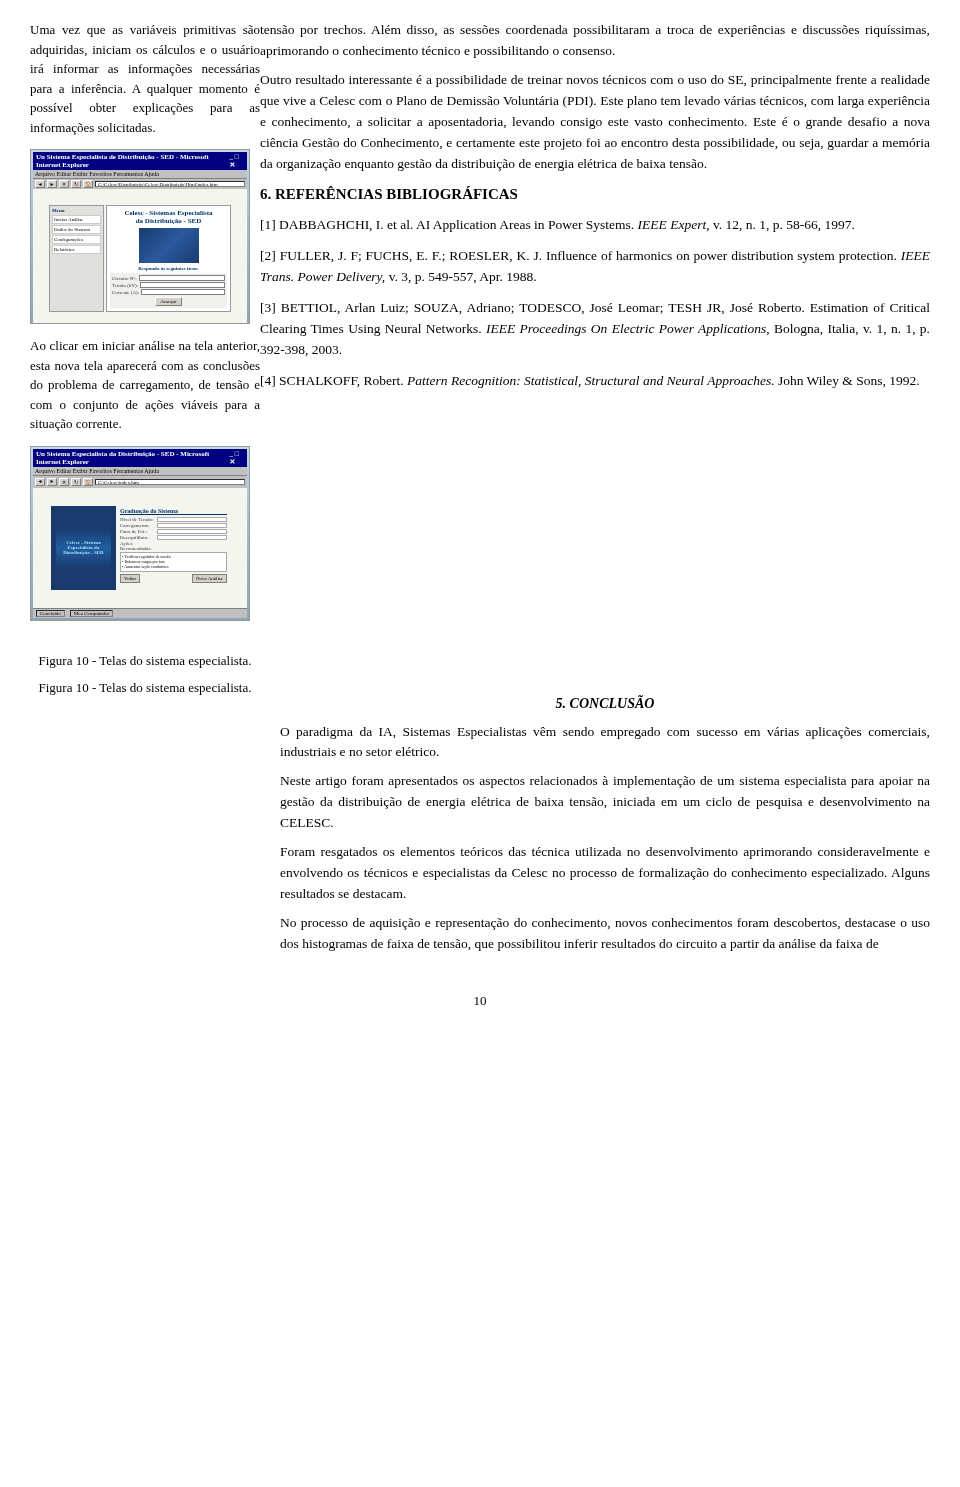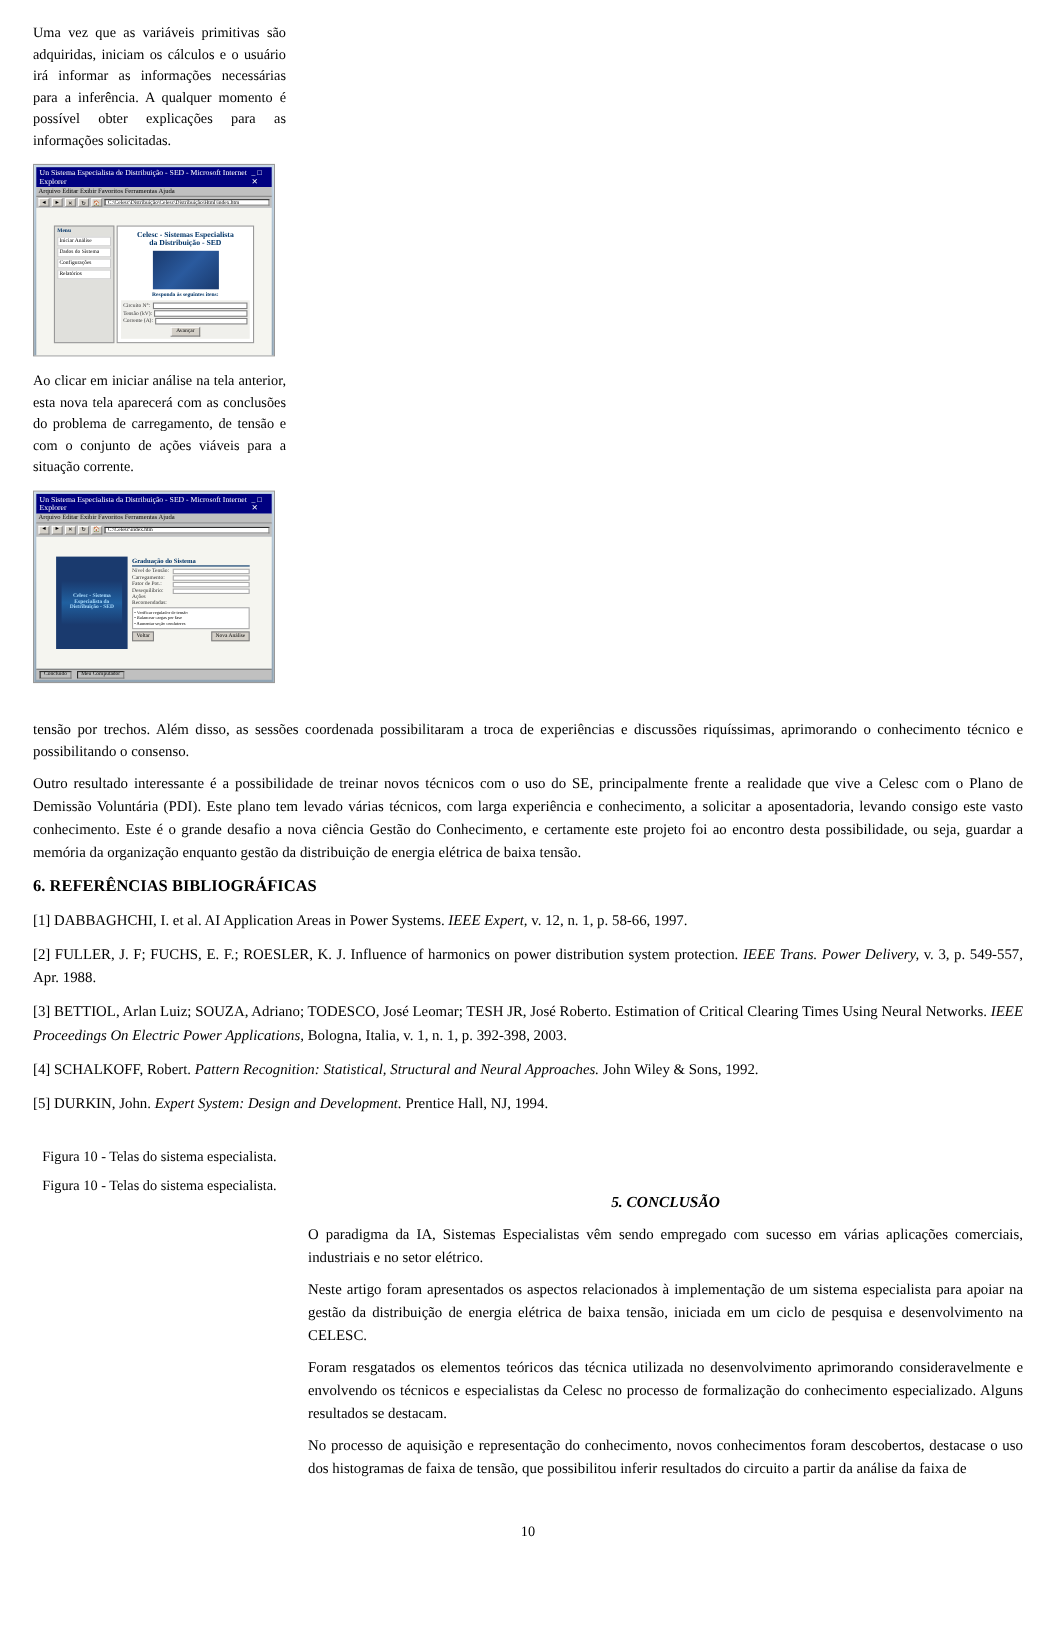--- a/index.html
+++ b/index.html
@@ -11,23 +11,21 @@
       width: 960px;
       min-height: 1487px;
       font-family: "Times New Roman", Times, serif;
       font-size: 14px;
       color: #000;
       background: #fff;
       padding: 20px 30px;
     }
     .page-layout {
       display: flex;
-      gap: 20px;
       width: 100%;
-      flex-direction: column;
     }
     .left-column {
       width: 230px;
       flex-shrink: 0;
     }
     .right-column {
       flex: 1;
     }
     .left-text-block {
       font-size: 13px;
@@ -56,20 +54,21 @@
       padding: 2px;
     }
     .ss-titlebar {
       background: #000080;
       color: #fff;
       font-size: 7px;
       padding: 1px 3px;
       display: flex;
       justify-content: space-between;
       align-items: center;
+      font-weight: bold;
     }
     .ss-menubar {
       background: #c0c0c0;
       font-size: 6px;
       padding: 1px 2px;
       border-bottom: 1px solid #808080;
     }
     .ss-toolbar {
       background: #c0c0c0;
       height: 12px;
@@ -400,23 +399,20 @@
       </p>
       <p class="ref-entry">
         [2] FULLER, J. F; FUCHS, E. F.; ROESLER, K. J. Influence of harmonics on power distribution system protection. <em>IEEE Trans. Power Delivery,</em> v. 3, p. 549-557, Apr. 1988.
       </p>
       <p class="ref-entry">
         [3] BETTIOL, Arlan Luiz; SOUZA, Adriano; TODESCO, José Leomar; TESH JR, José Roberto. Estimation of Critical Clearing Times Using Neural Networks. <em>IEEE Proceedings On Electric Power Applications,</em> Bologna, Italia, v. 1, n. 1, p. 392-398, 2003.
       </p>
       <p class="ref-entry">
         [4] SCHALKOFF, Robert. <em>Pattern Recognition: Statistical, Structural and Neural Approaches.</em> John Wiley &amp; Sons, 1992.
       </p>
-      <p class="ref-entry">
-        [5] DURKIN, John. <em>Expert System: Design and Development.</em> Prentice Hall, NJ, 1994.
-      </p>
     </div>
   </div>
 </div>
 
 <div style="margin-top: 10px;">
   <div style="display:flex; gap:20px;">
     <div style="width:230px; flex-shrink:0;">
       <p class="figure-caption">Figura 10 - Telas do sistema especialista.</p>
     </div>
     <div style="flex:1;">

